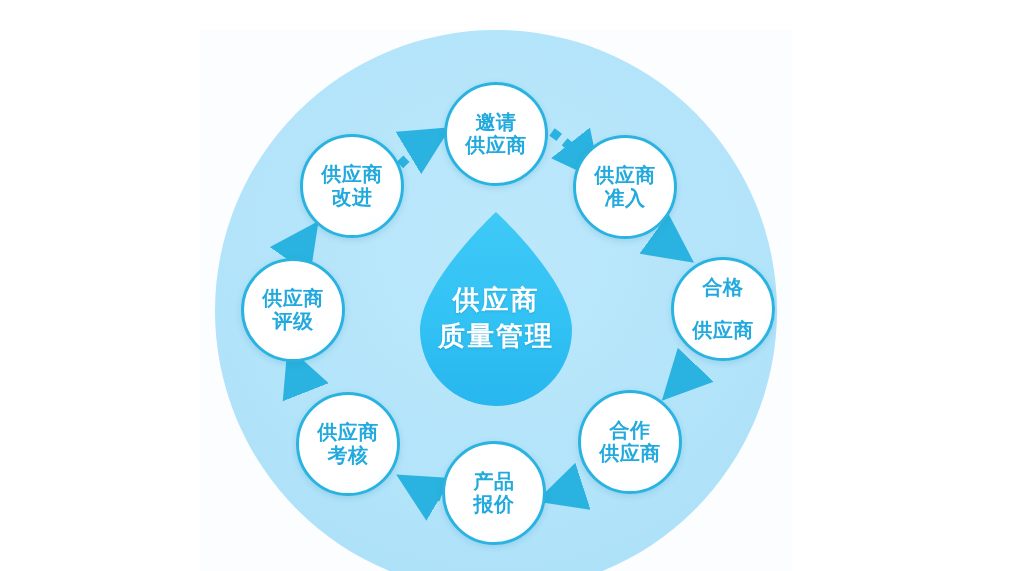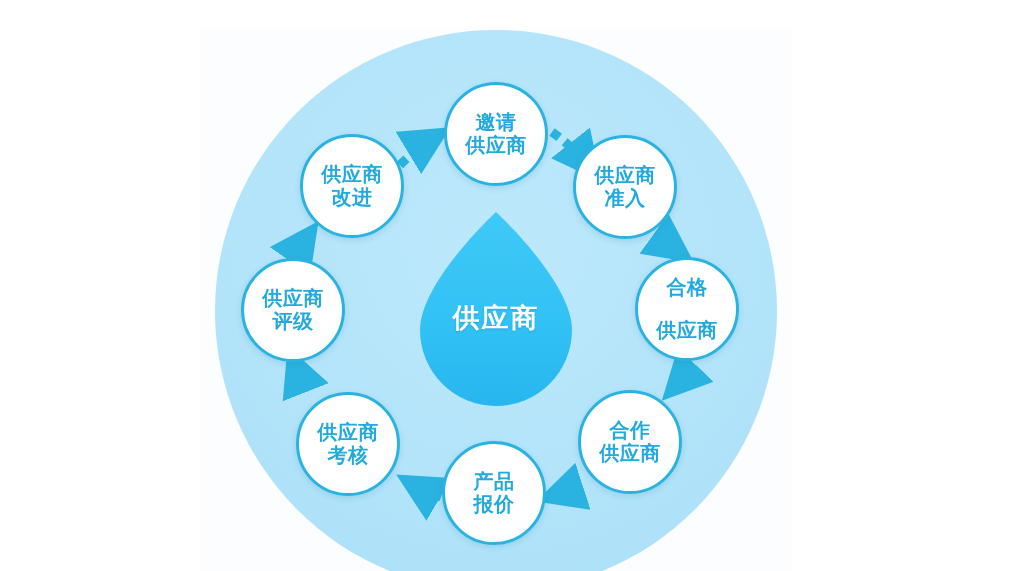--- a/index.html
+++ b/index.html
@@ -134,33 +134,34 @@
       <path d="M 577 486 A 196 196 0 0 1 550 497" marker-end="url(#arrowHead)"></path>
       <path d="M 441 497 A 196 196 0 0 1 409 482" marker-end="url(#arrowHead)"></path>
       <path d="M 305 385 A 196 196 0 0 1 293 360" marker-end="url(#arrowHead)"></path>
       <path d="M 296 256 A 196 196 0 0 1 310 233" marker-end="url(#arrowHead)"></path>
       <path d="M 400 165 A 196 196 0 0 1 438 135" marker-end="url(#arrowHead)"></path>
     </g>
   </svg>
 
   <div id="center-label">
     <div class="cl">供应商</div>
+    <div class="cl">质量管理</div>
   </div>
 
   <div class="node" style="left:496px; top:134px;">
     <div class="ln">邀请</div>
     <div class="ln">供应商</div>
   </div>
 
   <div class="node" style="left:625px; top:187px;">
     <div class="ln">供应商</div>
     <div class="ln">准入</div>
   </div>
 
-  <div class="node" style="left:687px; top:309px;gap:20px;">
+  <div class="node" style="left:723px; top:309px;gap:20px;">
     <div class="ln">合格</div>
     <div class="ln">供应商</div>
   </div>
 
   <div class="node" style="left:630px; top:442px;">
     <div class="ln">合作</div>
     <div class="ln">供应商</div>
   </div>
 
   <div class="node" style="left:494px; top:493px;">

